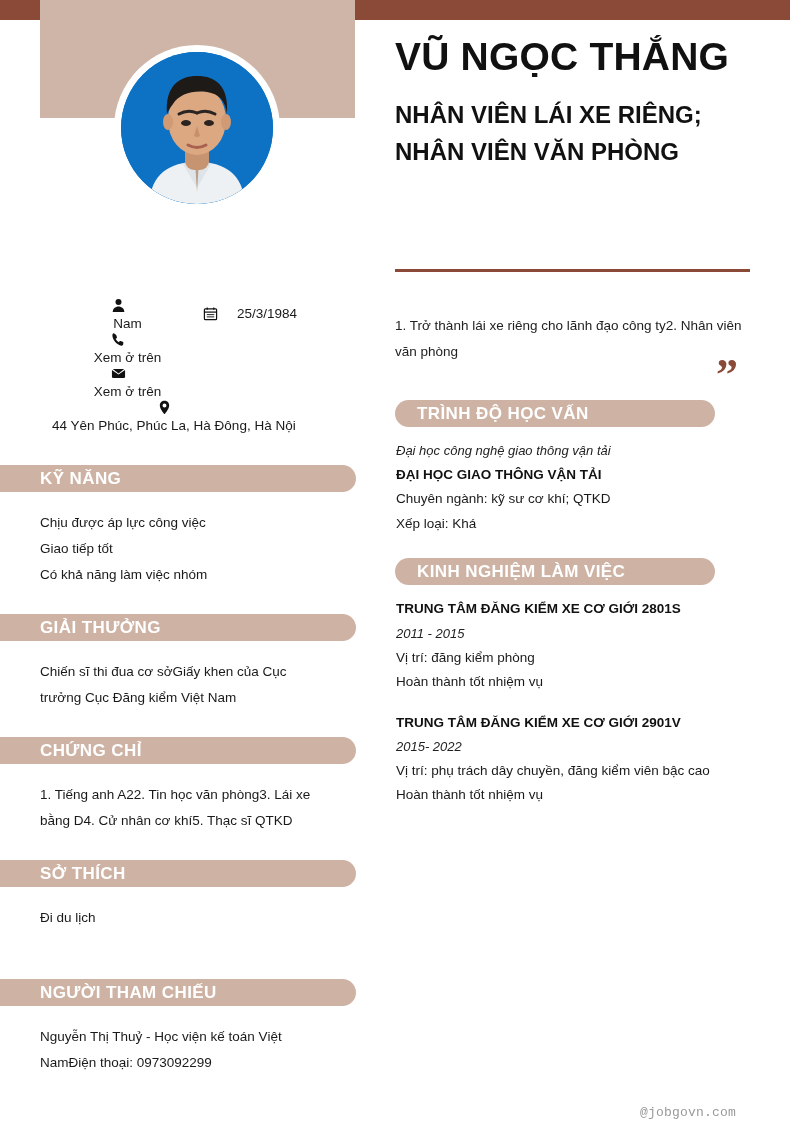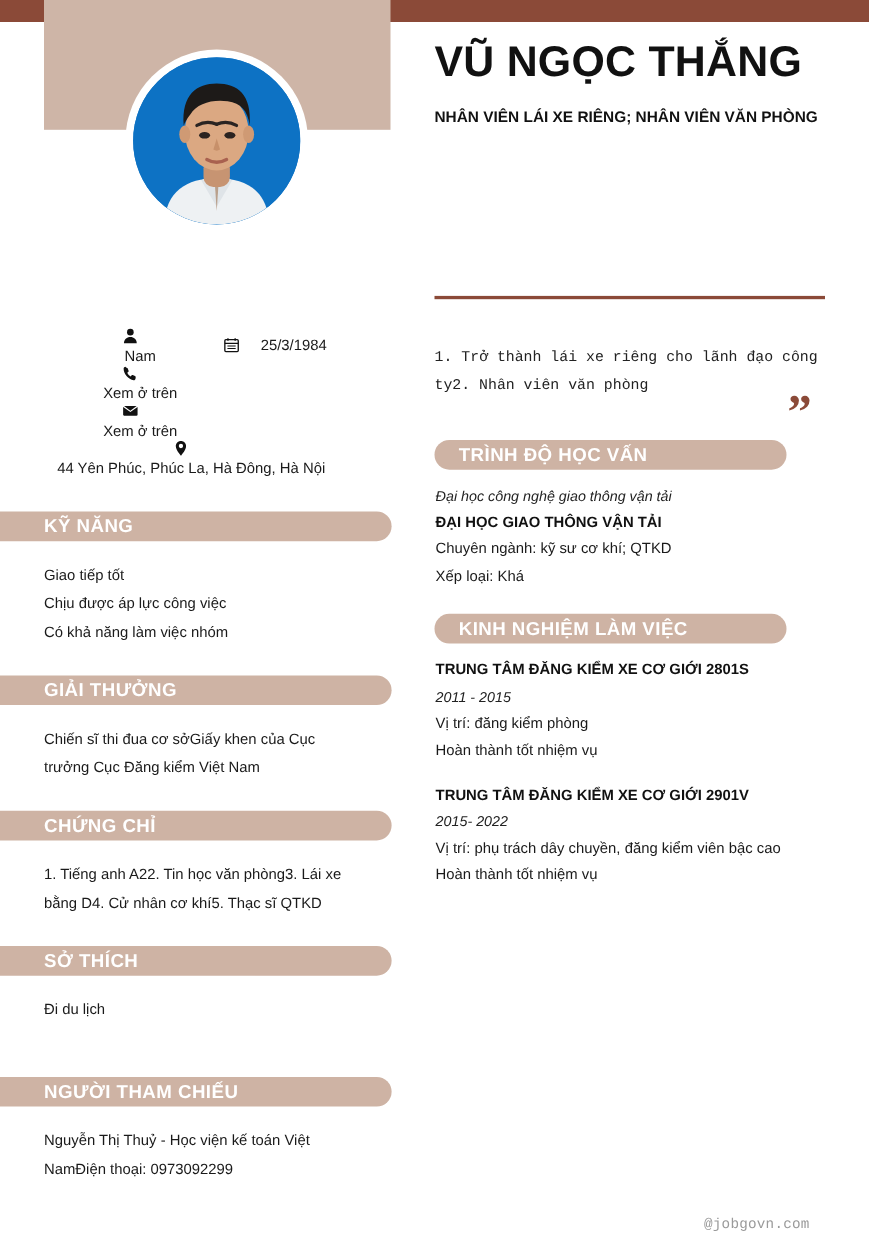--- a/index.html
+++ b/index.html
@@ -73,21 +73,21 @@
   }
   .cand-name {
     font-size: 39px;
     font-weight: bold;
     line-height: 1.08;
     letter-spacing: 0.2px;
     color: #111111;
     margin: 0;
   }
   .cand-title {
-    font-size: 14px;
+    font-size: 24px;
     font-weight: bold;
     line-height: 1.55;
     color: #111111;
     margin: 18px 0 0 0;
   }
   .header-rule {
     position: absolute;
     left: 395px;
     top: 269px;
     width: 355px;
@@ -95,21 +95,20 @@
     background: #8b4a38;
   }
   .objective {
     position: absolute;
     left: 395px;
     top: 313px;
     width: 360px;
     font-size: 13.5px;
     line-height: 1.95;
     color: #222222;
-    font-family: Liberation Mono, monospace;
   }
   .quote-mark {
     position: absolute;
     left: 716px;
     top: 353px;
     font-size: 44px;
     font-weight: bold;
     color: #8b4a38;
     font-family: "Liberation Serif", serif;
     line-height: 1;
@@ -334,22 +333,22 @@
     </div>
   </div>
 
   <div class="left-col">
 
     <div class="lsec">
       <div class="pill">
         <span class="pill-label">KỸ NĂNG</span>
       </div>
       <div class="lbody">
+        <div class="line">Chịu được áp lực công việc</div>
         <div class="line">Giao tiếp tốt</div>
-        <div class="line">Chịu được áp lực công việc</div>
         <div class="line">Có khả năng làm việc nhóm</div>
       </div>
     </div>
 
     <div class="gap-1"></div>
 
     <div class="lsec">
       <div class="pill">
         <span class="pill-label">GIẢI THƯỞNG</span>
       </div>

